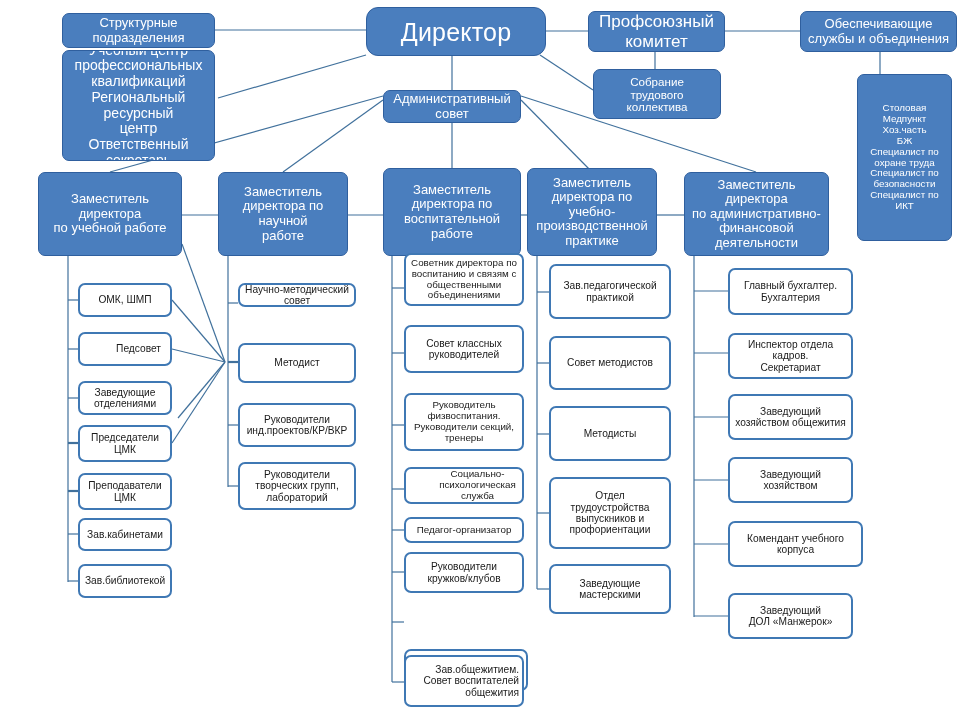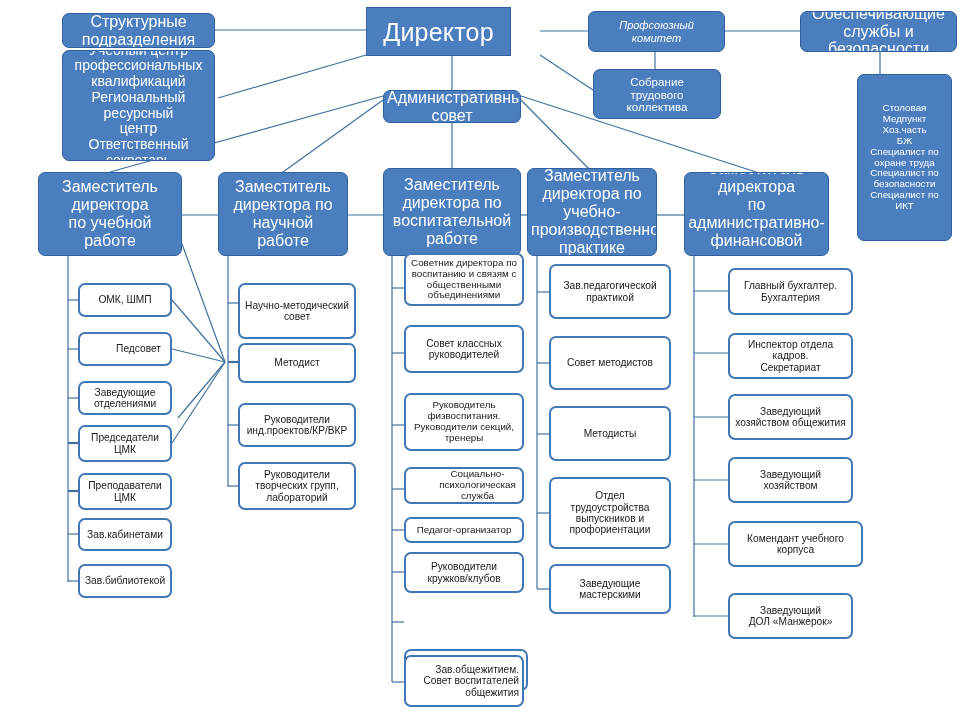--- a/index.html
+++ b/index.html
@@ -47,23 +47,23 @@
     background: #ffffff;
     border: 2px solid #3f78b4;
     color: #1a1a1a;
   }
   .node .txt {
     display: block;
     white-space: pre-line;
     width: 100%;
   }
   .t-title { font-size: 25px; letter-spacing: 0.2px; }
-  .t-13 { font-size: 11px; font-style: italic; }
+  .t-13 { font-size: 17px; }
   .t-12 { font-size: 11.6px; }
-  .t-11 { font-size: 16px; }
+  .t-11 { font-size: 13px; }
   .t-105 { font-size: 10.2px; }
   .t-10 { font-size: 9.8px; }
   .t-95 { font-size: 14px; }
 </style>
 </head>
 <body>
 
 <div id="canvas">
 
   <svg id="edges" viewBox="0 0 960 720">
@@ -153,38 +153,38 @@
     <span class="txt t-95">БПОО
 Учебный центр
 профессиональных
 квалификаций
 Региональный ресурсный
 центр
 Ответственный секретарь
 приемной комиссии</span>
   </div>
 
-  <div class="node filled" style="left:366px; top:7px; width:145px; height:49px; border-radius:0;">
+  <div class="node filled" style="left:366px; top:7px; width:180px; height:49px; border-radius:12px;">
     <span class="txt t-title">Директор</span>
   </div>
 
   <div class="node filled" style="left:588px; top:11px; width:137px; height:41px;">
     <span class="txt t-13">Профсоюзный
 комитет</span>
   </div>
 
   <div class="node filled" style="left:593px; top:69px; width:128px; height:50px;">
     <span class="txt t-12">Собрание
 трудового
 коллектива</span>
   </div>
 
   <div class="node filled" style="left:800px; top:11px; width:157px; height:41px;">
     <span class="txt t-11">Обеспечивающие
-службы и безопасности</span>
+службы и объединения</span>
   </div>
 
   <div class="node filled" style="left:857px; top:74px; width:95px; height:167px;">
     <span class="txt t-10">Столовая
 Медпункт
 Хоз.часть
 БЖ
 Специалист по
 охране труда
 Специалист по
@@ -246,21 +246,21 @@
   <div class="node outline" style="left:78px; top:473px; width:94px; height:37px;">
     <span class="txt t-105">Преподаватели ЦМК</span>
   </div>
   <div class="node outline" style="left:78px; top:518px; width:94px; height:33px;">
     <span class="txt t-105">Зав.кабинетами</span>
   </div>
   <div class="node outline" style="left:78px; top:564px; width:94px; height:34px;">
     <span class="txt t-105">Зав.библиотекой</span>
   </div>
 
-  <div class="node outline" style="left:238px; top:283px; width:118px; height:56px;">
+  <div class="node outline" style="left:238px; top:283px; width:118px; height:24px;">
     <span class="txt t-105">Научно-методический
 совет</span>
   </div>
   <div class="node outline" style="left:238px; top:343px; width:118px; height:40px;">
     <span class="txt t-105">Методист</span>
   </div>
   <div class="node outline" style="left:238px; top:403px; width:118px; height:44px;">
     <span class="txt t-105">Руководители
 инд.проектов/КР/ВКР</span>
   </div>

